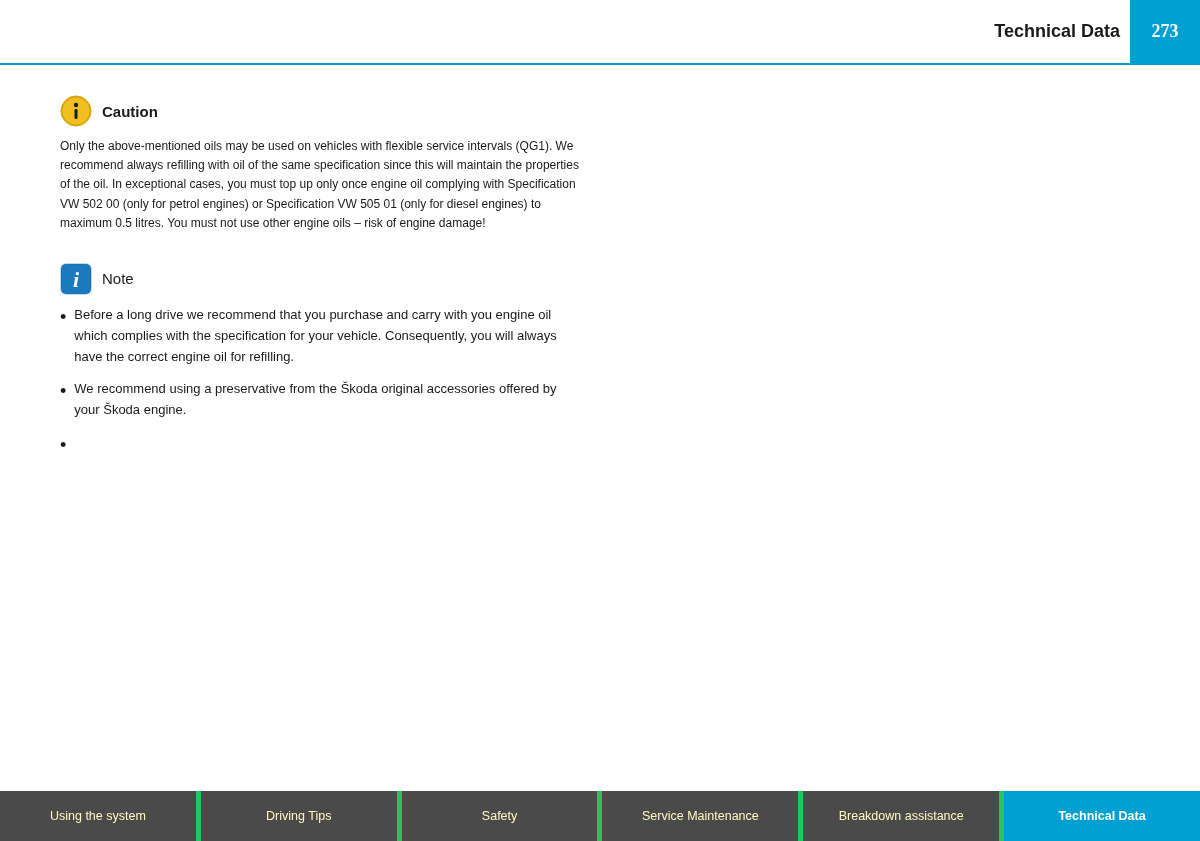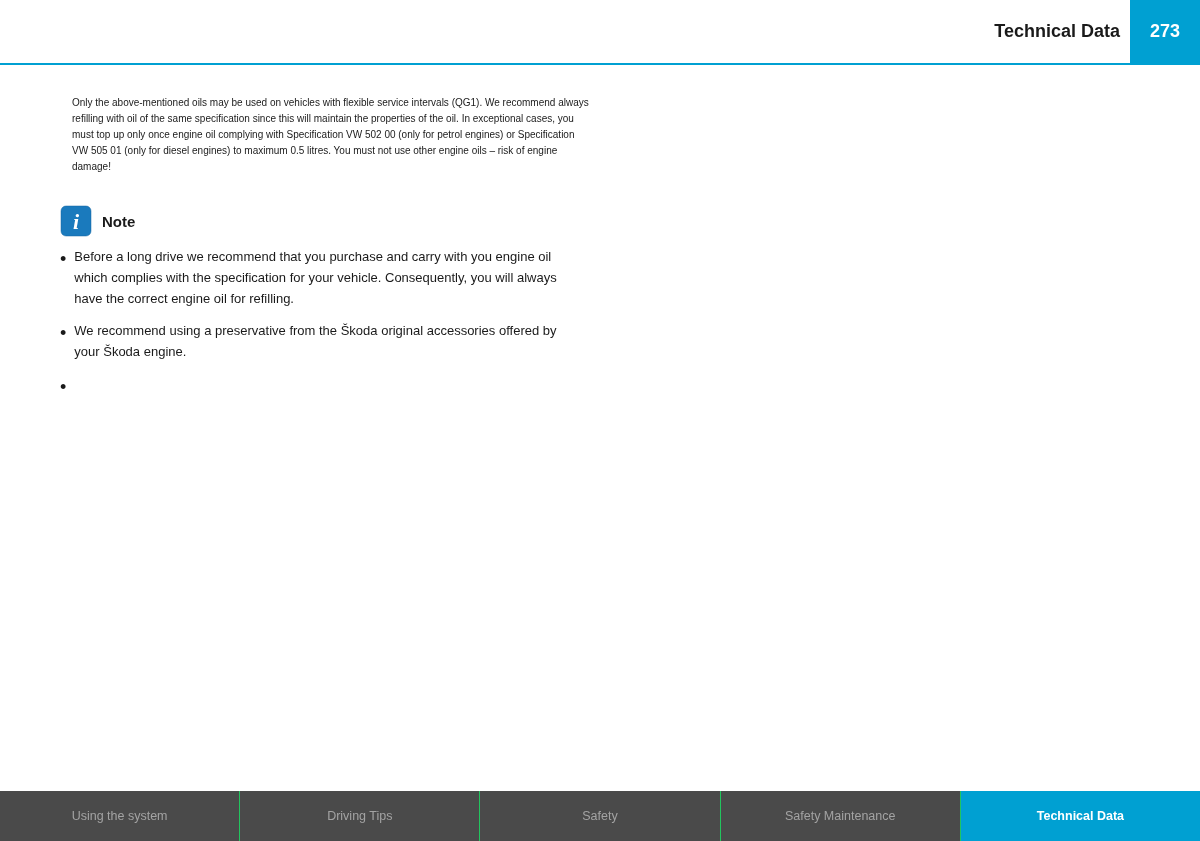--- a/index.html
+++ b/index.html
@@ -45,20 +45,21 @@
       background: #00a0d2;
       color: #fff;
       font-size: 18px;
       font-weight: bold;
       padding: 8px 18px;
       height: 65px;
       display: flex;
       align-items: center;
       justify-content: center;
       min-width: 70px;
+      font-family: Liberation Serif, serif;
     }
 
     
     .main-content {
       position: absolute;
       top: 65px;
       left: 60px;
       right: 60px;
       bottom: 65px;
       padding-top: 30px;
@@ -82,25 +83,24 @@
       flex-shrink: 0;
     }
 
     .caution-title {
       font-size: 15px;
       font-weight: bold;
       color: #1a1a1a;
     }
 
     .caution-text {
-      font-size: 10px;
+      font-size: 12px;
       line-height: 1.6;
       color: #1a1a1a;
       max-width: 520px;
-      margin-left: 12px;
     }
 
     
     .note-block {
       margin-bottom: 20px;
     }
 
     .note-header {
       display: flex;
       align-items: center;
@@ -109,21 +109,21 @@
 
     .note-icon {
       width: 32px;
       height: 32px;
       margin-right: 10px;
       flex-shrink: 0;
     }
 
     .note-title {
       font-size: 15px;
-      font-weight: bold;
+      font-weight: normal;
       color: #1a1a1a;
     }
 
     .note-items {
       list-style: none;
       padding: 0;
       max-width: 520px;
     }
 
     .note-item {
@@ -161,23 +161,23 @@
       height: 50px;
       background: #4a4a4a;
       display: flex;
     }
 
     .nav-item {
       flex: 1;
       display: flex;
       align-items: center;
       justify-content: center;
-      color: #a3a3a3;
+      color: #fef9c3;
       font-size: 12.5px;
-      border-right: 1px solid #22c55e;
+      border-right: 5px solid #22c55e;
       text-align: center;
       padding: 0 10px;
     }
 
     .nav-item.active {
       background: #00a0d2;
       color: #ffffff;
       font-weight: bold;
     }
 
@@ -201,20 +201,31 @@
 <body>
 
 <div class="top-header">
   <span class="header-section-title">Technical Data</span>
   <div class="page-number-badge">273</div>
 </div>
 
 <div class="main-content">
 
   <div class="caution-block">
+    <div class="caution-header">
+      <div class="caution-icon">
+        <svg class="caution-svg" viewBox="0 0 32 32" xmlns="http://www.w3.org/2000/svg">
+          <circle cx="16" cy="16" r="15" fill="#f0c020" stroke="#e0a000" stroke-width="1"></circle>
+          <circle cx="16" cy="10" r="2.2" fill="#1a1a1a"></circle>
+          <rect x="14.5" y="14" width="3" height="10" rx="1.2" fill="#1a1a1a"></rect>
+          <circle cx="16" cy="16" r="14" fill="none" stroke="#1a1a1a" stroke-width="0.5" opacity="0.3"></circle>
+        </svg>
+      </div>
+      <span class="caution-title">Caution</span>
+    </div>
     <p class="caution-text">Only the above-mentioned oils may be used on vehicles with flexible service intervals (QG1). We recommend always refilling with oil of the same specification since this will maintain the properties of the oil. In exceptional cases, you must top up only once engine oil complying with Specification VW 502 00 (only for petrol engines) or Specification VW 505 01 (only for diesel engines) to maximum 0.5 litres. You must not use other engine oils – risk of engine damage!</p>
   </div>
 
   <div class="note-block">
     <div class="note-header">
       <div class="note-icon">
         <svg class="note-svg" viewBox="0 0 32 32" xmlns="http://www.w3.org/2000/svg">
           <rect x="1" y="1" width="30" height="30" rx="5" ry="5" fill="#1a7abd" stroke="#1565a0" stroke-width="0.5"></rect>
           <text x="16" y="24" text-anchor="middle" fill="white" font-size="22" font-family="Georgia, serif" font-style="italic" font-weight="bold">i</text>
         </svg>
@@ -242,18 +253,21 @@
   <div class="nav-item">
     <span>Using the system</span>
   </div>
   <div class="nav-item">
     <span>Driving Tips</span>
   </div>
   <div class="nav-item">
     <span>Safety</span>
   </div>
   <div class="nav-item">
-    <span>Safety Maintenance</span>
+    <span>Service Maintenance</span>
+  </div>
+  <div class="nav-item">
+    <span>Breakdown assistance</span>
   </div>
   <div class="nav-item active">
     <span>Technical Data</span>
   </div>
 </div>
 
 </body></html>

